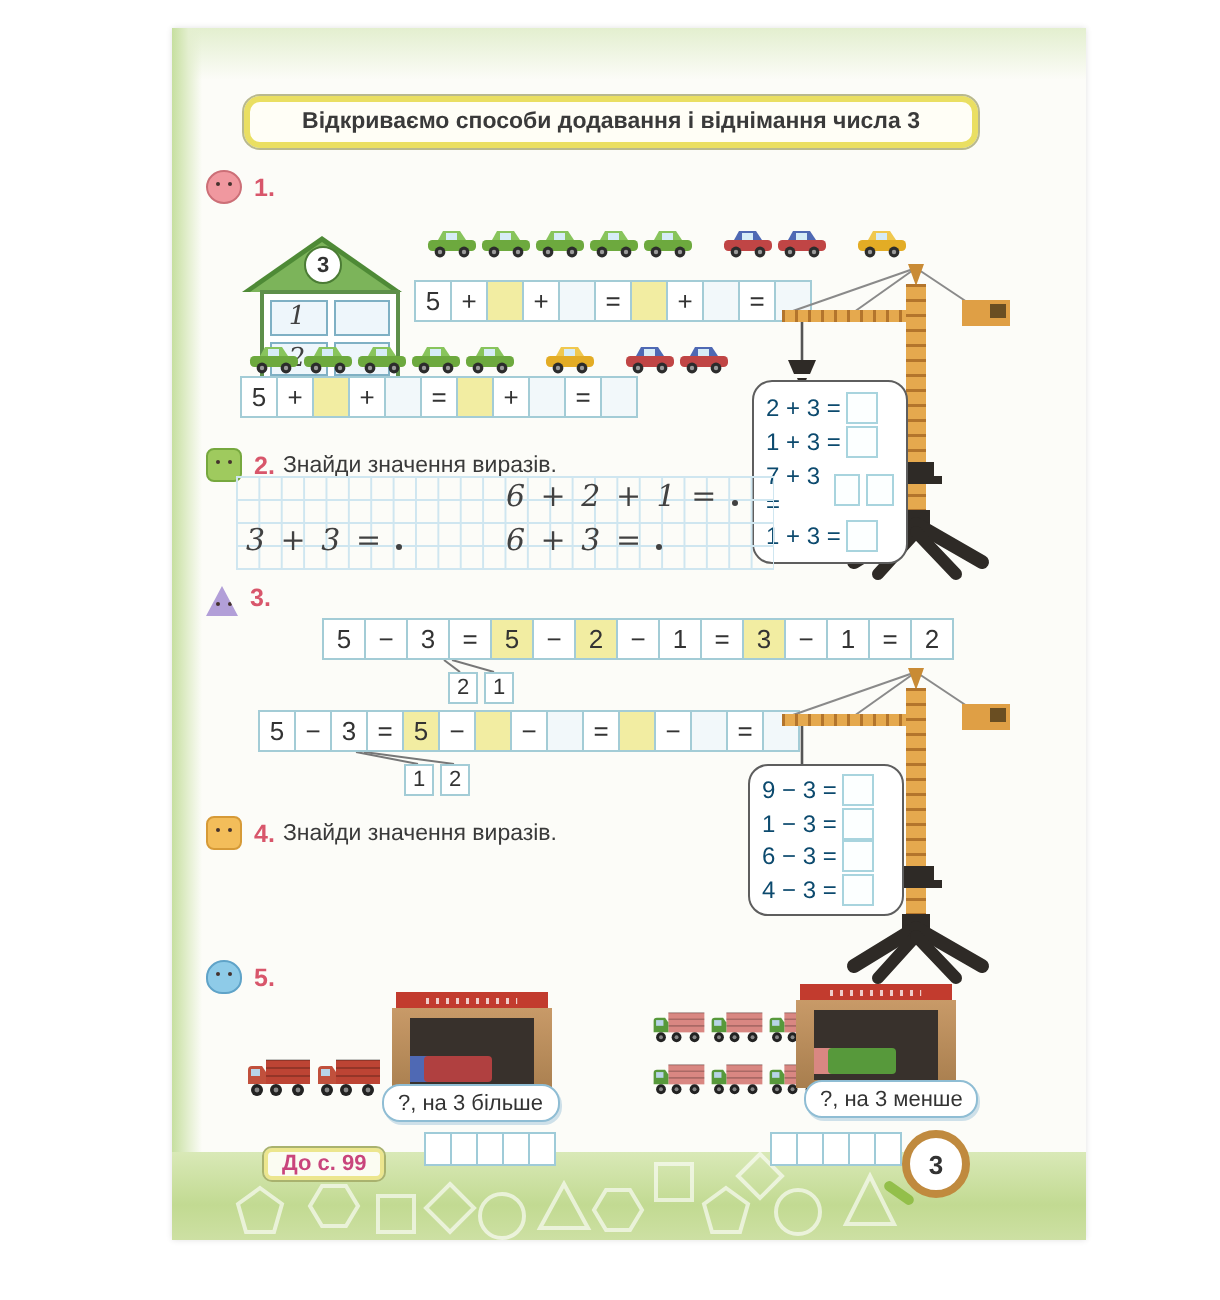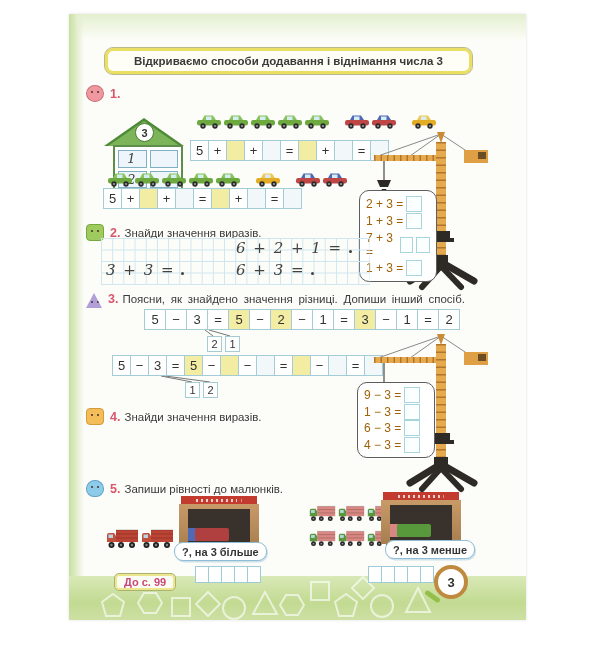--- a/index.html
+++ b/index.html
@@ -1,17 +1,17 @@
 <!DOCTYPE html>
 <html><head>
 <meta charset="utf-8">
 <style>
   html,body{margin:0;padding:0;background:#ffffff;}
   body{width:610px;height:650px;position:relative;font-family:"Liberation Sans",sans-serif;-webkit-font-smoothing:antialiased;}
-  .sheet{position:absolute;left:69px;top:14px;width:457px;height:606px;background:#fcfcf8;box-shadow:0 0 3px rgba(0,0,0,.12);}
+  .sheet{position:absolute;left:86px;top:14px;width:457px;height:606px;background:#fcfcf8;box-shadow:0 0 3px rgba(0,0,0,.12);}
   .gutter{position:absolute;left:0;top:0;bottom:0;width:15px;background:linear-gradient(90deg,#c6df9f 0%,#e4efd0 55%,rgba(255,255,255,0) 100%);}
   .topband{position:absolute;left:0;top:0;right:0;height:26px;background:linear-gradient(180deg,#e3efcf 0%,rgba(255,255,255,0) 100%);}
   .botband{position:absolute;left:0;top:562px;right:0;height:44px;background:linear-gradient(180deg,#d9e9b7 0%,#c2da92 60%,#cde0a3 100%);}
   .banner{position:absolute;left:35px;top:33px;width:367px;height:26px;background:#fffef6;border:1px solid #b9b98e;border-radius:9px;box-shadow:inset 0 0 0 3px #eadf62;display:flex;align-items:center;justify-content:center;}
   .banner span{font-size:11.5px;font-weight:bold;color:#3a3a3a;}
   .thead{position:absolute;left:17px;display:flex;align-items:center;}
   .tnum{font-size:12.5px;font-weight:bold;color:#d8566b;margin:0 4px 0 6px;}
   .ttext{font-size:11.5px;color:#3a3a3a;}
   .icon{width:16px;height:15px;position:relative;flex:0 0 auto;}
   .icon .eyes{position:absolute;left:4px;top:5px;width:2.4px;height:2.4px;border-radius:50%;background:#45322d;box-shadow:6px 0 0 #45322d;}
@@ -31,36 +31,36 @@
   
   .strip{position:absolute;display:flex;}
   .strip .cell{width:22px;height:21px;border:1px solid #a3ccd6;margin-left:-1px;background:#fff;display:flex;align-items:center;justify-content:center;font-size:13px;color:#333;box-sizing:border-box;}
   .strip.s19 .cell{width:19px;height:21px;}
   .strip .cell.y{background:#f2eda2;}
   .strip .cell.e{background:#f2f8fa;}
   .dbox{position:absolute;width:15px;height:16px;border:1px solid #a3ccd6;background:#fff;display:flex;align-items:center;justify-content:center;font-size:11px;color:#333;box-sizing:border-box;}
   .dlines{position:absolute;}
   
   .board{position:absolute;background:#fff;border:1.5px solid #5e5e5e;border-radius:10px;padding:4px 6px;display:flex;flex-direction:column;justify-content:space-around;box-sizing:border-box;}
-  .brow{display:flex;align-items:center;gap:3px;font-size:12px;color:#a16207;}
+  .brow{display:flex;align-items:center;gap:3px;font-size:12px;color:#0c4a6e;}
   .abox{width:14px;height:14px;border:1px solid #a8d4de;background:#fcffff;display:inline-block;}
   
   .grid{position:absolute;background-image:linear-gradient(#cfe6f0 1px,transparent 1px),linear-gradient(90deg,#cfe6f0 1px,transparent 1px);background-size:11.2px 11.5px;}
   .hw{position:absolute;font-family:"DejaVu Serif",serif;font-style:italic;font-size:15px;color:#414141;letter-spacing:1.5px;white-space:nowrap;}
   .hw .wdot{display:inline-block;width:3px;height:3px;background:#414141;border-radius:50%;margin-left:6px;vertical-align:baseline;}
   
   .cars{position:absolute;display:flex;align-items:flex-end;gap:1px;}
   .cars .gap{width:12px;}
   .trucks{position:absolute;display:flex;flex-wrap:wrap;gap:2px;align-items:flex-end;}
   .garage{position:absolute;width:80px;height:52px;}
   .g-sign{position:absolute;top:0;left:2px;right:2px;height:8px;background:#c23b2e;background-image:repeating-linear-gradient(90deg,rgba(255,255,255,.75) 0 1.5px,transparent 1.5px 5px);background-size:60% 3px;background-position:center 2.5px;background-repeat:no-repeat;}
   .g-body{position:absolute;top:8px;left:0;right:0;bottom:0;background:linear-gradient(180deg,#c89a68,#a87e4e);}
   .g-open{position:absolute;top:13px;left:9px;right:9px;bottom:4px;background:#38312c;overflow:hidden;}
   .g-hint{position:absolute;bottom:3px;left:7px;width:34px;height:13px;border-radius:2px;}
-  .qlabel{position:absolute;background:#fff;border:1px solid #8fbdd4;border-radius:9px;padding:2.5px 7px;font-size:11px;color:#333;white-space:nowrap;box-shadow:1px 1.5px 0 rgba(150,190,215,.45);font-weight:bold;}
+  .qlabel{position:absolute;background:#fff;border:1px solid #8fbdd4;border-radius:9px;padding:2.5px 7px;font-size:11px;color:#333;white-space:nowrap;box-shadow:1px 1.5px 0 rgba(150,190,215,.45);}
   .ansrow{position:absolute;display:flex;}
   .ansrow .ac{width:14px;height:17px;border:1px solid #9fcbd8;margin-left:-1px;background:#fff;box-sizing:border-box;}
   
   .ref{position:absolute;font-size:11px;font-weight:bold;color:#c9457c;background:#fbfcf2;border:1px solid #a9b26e;box-shadow:inset 0 0 0 2px #ece68e;border-radius:5px;padding:2px 9px;}
   .mag{position:absolute;width:26px;height:26px;border:4px solid #c08a3e;border-radius:50%;background:#fff;display:flex;align-items:center;justify-content:center;font-size:13px;font-weight:bold;color:#333;}
   .mag .handle{position:absolute;width:17px;height:5px;background:#93bf4a;border-radius:3px;left:-14px;bottom:-4px;transform:rotate(35deg);}
   .crane,.shapesband,.dlines{pointer-events:none;}
 </style>
 </head>
 <body>
@@ -344,21 +344,20 @@
       <span class="hw" style="left: 135px; top: 1px;">6 + 2 + 1 =<span class="wdot"></span></span>
       <span class="hw" style="left: 5px; top: 23px;">3 + 3 =<span class="wdot"></span></span>
       <span class="hw" style="left: 135px; top: 23px;">6 + 3 =<span class="wdot"></span></span>
     </div>
 
   <div class="thead" style="top:278px;align-items:flex-start">
     <span class="icon tri" style="margin-top:1px">
         <span class="eyes"></span>
       </span>
     <b class="tnum">3.</b>
-    <span class="ttext" style="width:372px;text-align:justify;word-spacing:2.5px;line-height:15px">Поясни, як знайдено значення різниці. Допиши інший спосіб.</span>
   </div>
   <div class="strip" style="left:76px;top:295px">
       <div class="cell">5</div>
       <div class="cell">−</div>
       <div class="cell">3</div>
       <div class="cell">=</div>
       <div class="cell y">5</div>
       <div class="cell">−</div>
       <div class="cell y">2</div>
       <div class="cell">−</div>
@@ -448,21 +447,20 @@
       </span>
     <b class="tnum">4.</b>
     <span class="ttext">Знайди значення виразів.</span>
   </div>
 
   <div class="thead" style="top:466px">
     <span class="icon hippo">
         <span class="eyes"></span>
       </span>
     <b class="tnum">5.</b>
-    <span class="ttext">Запиши рівності до малюнків.</span>
   </div>
 
   <div class="trucks" style="left:37px;top:512px;width:72px">
       <span><svg width="33" height="23" viewBox="0 0 33 23">
           <rect x="10" y="4" width="22" height="12" fill="#bd4434"></rect>
           <path d="M10,4 h22 M10,8 h22 M10,12 h22" stroke="rgba(0,0,0,.22)" stroke-width="1"></path>
           <path d="M1,16 L1,9 Q1,7 3,7 L8,7 L10,10 L10,16 Z" fill="#c1503c"></path>
           <rect x="2.5" y="8.5" width="4.5" height="3.5" fill="#b8d4e8"></rect>
           <circle cx="5.5" cy="19" r="3" fill="#222"></circle>
           <circle cx="15" cy="19" r="3" fill="#222"></circle>

